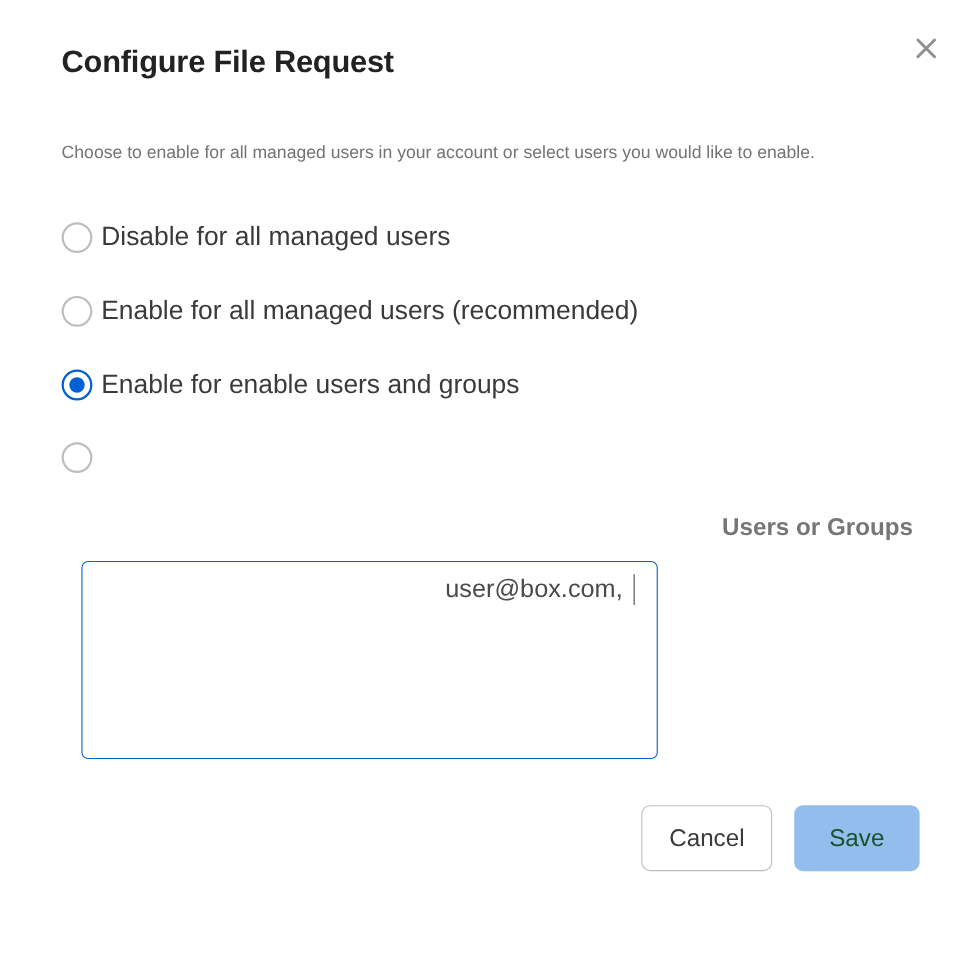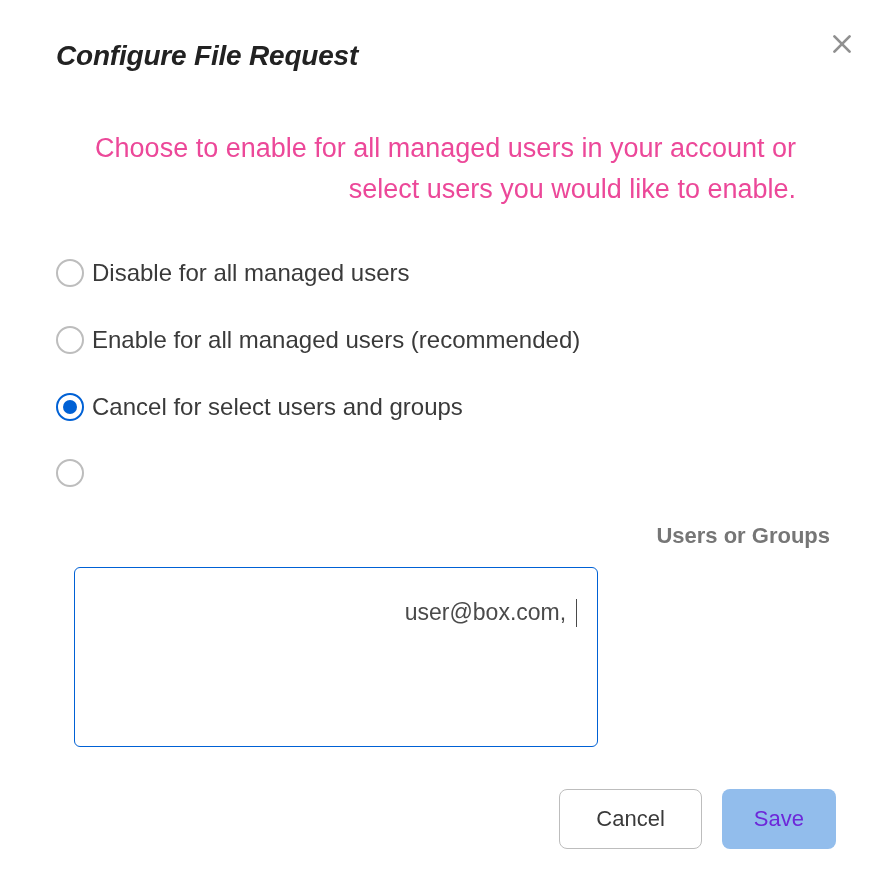--- a/index.html
+++ b/index.html
@@ -34,29 +34,27 @@
     .close-icon svg {
       width: 26px;
       height: 26px;
     }
     .dialog-title {
       font-size: 28px;
       font-weight: 700;
       color: #222222;
       margin-bottom: 56px;
       letter-spacing: -0.2px;
-      font-style: italic;
     }
     .dialog-description {
-      font-size: 27px;
+      font-size: 16px;
       line-height: 1.5;
-      color: #ec4899;
+      color: #737373;
       margin-bottom: 48px;
       max-width: 740px;
-      text-align: right;
     }
     .radio-group {
       display: flex;
       flex-direction: column;
       gap: 36px;
       margin-bottom: 36px;
     }
     .radio-option {
       display: flex;
       align-items: center;
@@ -98,21 +96,21 @@
       font-size: 22px;
       color: #767676;
       font-weight: 600;
       margin-bottom: 18px;
     }
     .textarea-wrapper {
       width: 524px;
       height: 180px;
       border: 1px solid #0061d5;
       border-radius: 6px;
-      padding: 28px 20px;
+      padding: 8px 20px;
       position: relative;
     }
     .textarea-content {
       font-size: 23px;
       color: #4a4a4a;
       line-height: 1.4;
       display: inline;
     }
     .caret {
       display: inline-block;
@@ -126,36 +124,36 @@
     }
     .button-row {
       display: flex;
       gap: 20px;
       justify-content: flex-end;
       margin-top: 42px;
       padding-right: 0;
       width: 780px;
     }
     .btn {
-      padding: 16px 36px;
+      padding: 16px 24px;
       font-size: 22px;
       border-radius: 8px;
       cursor: pointer;
       border: none;
       font-family: inherit;
     }
     .btn-cancel {
       background: #ffffff;
       border: 1px solid #bdbdbd;
       color: #3a3a3a;
       font-weight: 500;
     }
     .btn-save {
       background: #92bdec;
-      color: #6d28d9;
+      color: #14532d;
       font-weight: 500;
       padding: 16px 32px;
     }
   </style>
 </head>
 <body>
 
 <div class="dialog">
 
   <div class="close-icon">
@@ -176,21 +174,21 @@
       <span class="radio-label">Disable for all managed users</span>
     </div>
 
     <div class="radio-option">
       <span class="radio-circle"></span>
       <span class="radio-label">Enable for all managed users (recommended)</span>
     </div>
 
     <div class="radio-option">
       <span class="radio-circle selected"></span>
-      <span class="radio-label">Cancel for select users and groups</span>
+      <span class="radio-label">Enable for enable users and groups</span>
     </div>
 
     <div class="radio-option">
       <span class="radio-circle"></span>
     </div>
 
   </div>
 
   <div class="field-section">
     <div class="field-label">Users or Groups</div>

